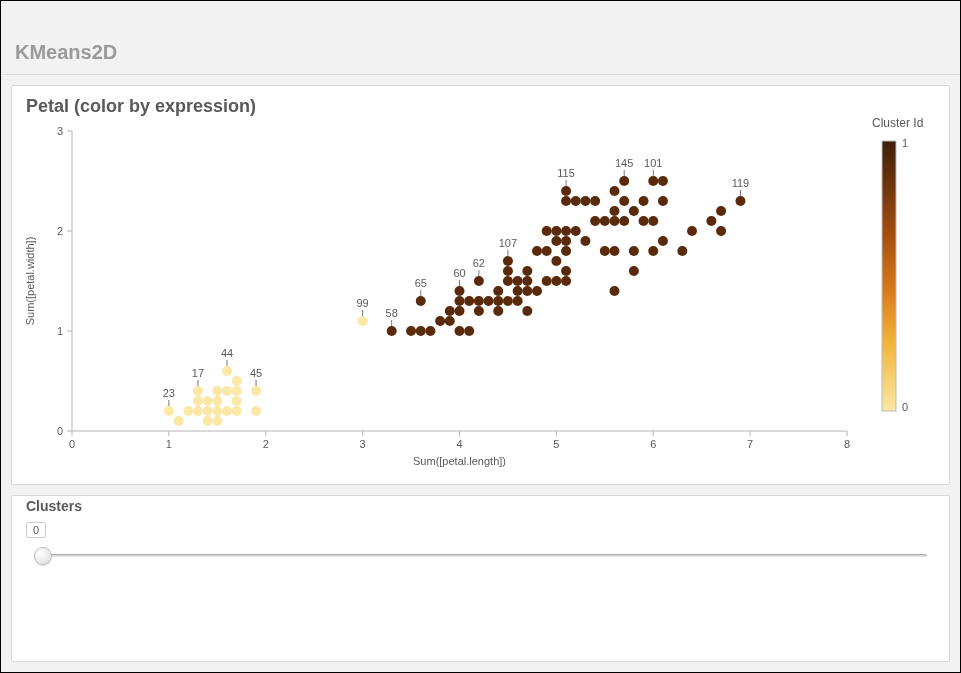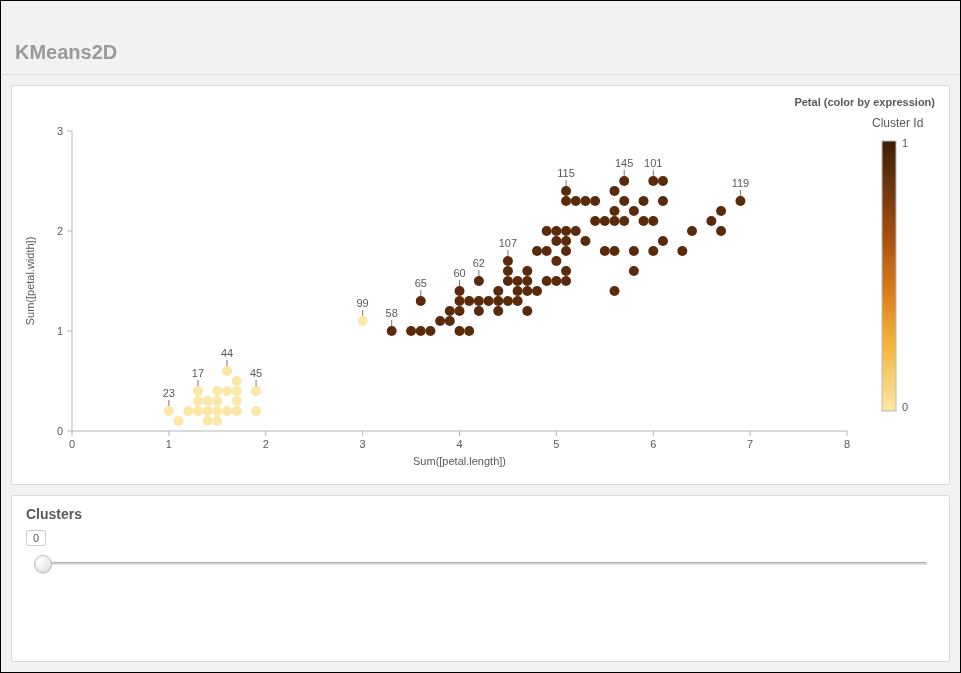--- a/index.html
+++ b/index.html
@@ -13,26 +13,26 @@
     height: 42px; padding: 8px 14px 4px 14px;
     font-size: 20px; font-weight: 600; color:#9a9a9a;
     border-bottom: 1px solid #dcdcdc;
     margin-top: 32px;
   }
   .body {
     flex:1; padding: 10px; display:flex; flex-direction:column; gap:10px;
   }
   .panel {
     border:1px solid #d9d9d9; background:#fff; border-radius:2px;
-    padding:10px 12px;
+    padding:2px 12px;
     position:relative;
   }
   .panel.chart { height: 400px; padding:6px 10px 4px 10px; }
   .panel-title {
-    font-weight:700; color:#595959; font-size:11px; margin:4px 4px 2px 4px;text-align:right;
+    font-weight:700; color:#595959; font-size:18px; margin:4px 4px 2px 4px;
   }
   .chart-area {
     position:absolute; left:0; top:0; right:0; height:388px;
   }
   svg { display:block; }
   .axis-line { stroke:#b5b5b5; stroke-width:1; }
   .tick { font-size:11px; fill:#595959; }
   .axis-label { font-size:11px; fill:#595959; }
   .pt-label { font-size:11px; fill:#595959; text-anchor:middle; }
   .legend-title { font-size:12px; fill:#595959; }

